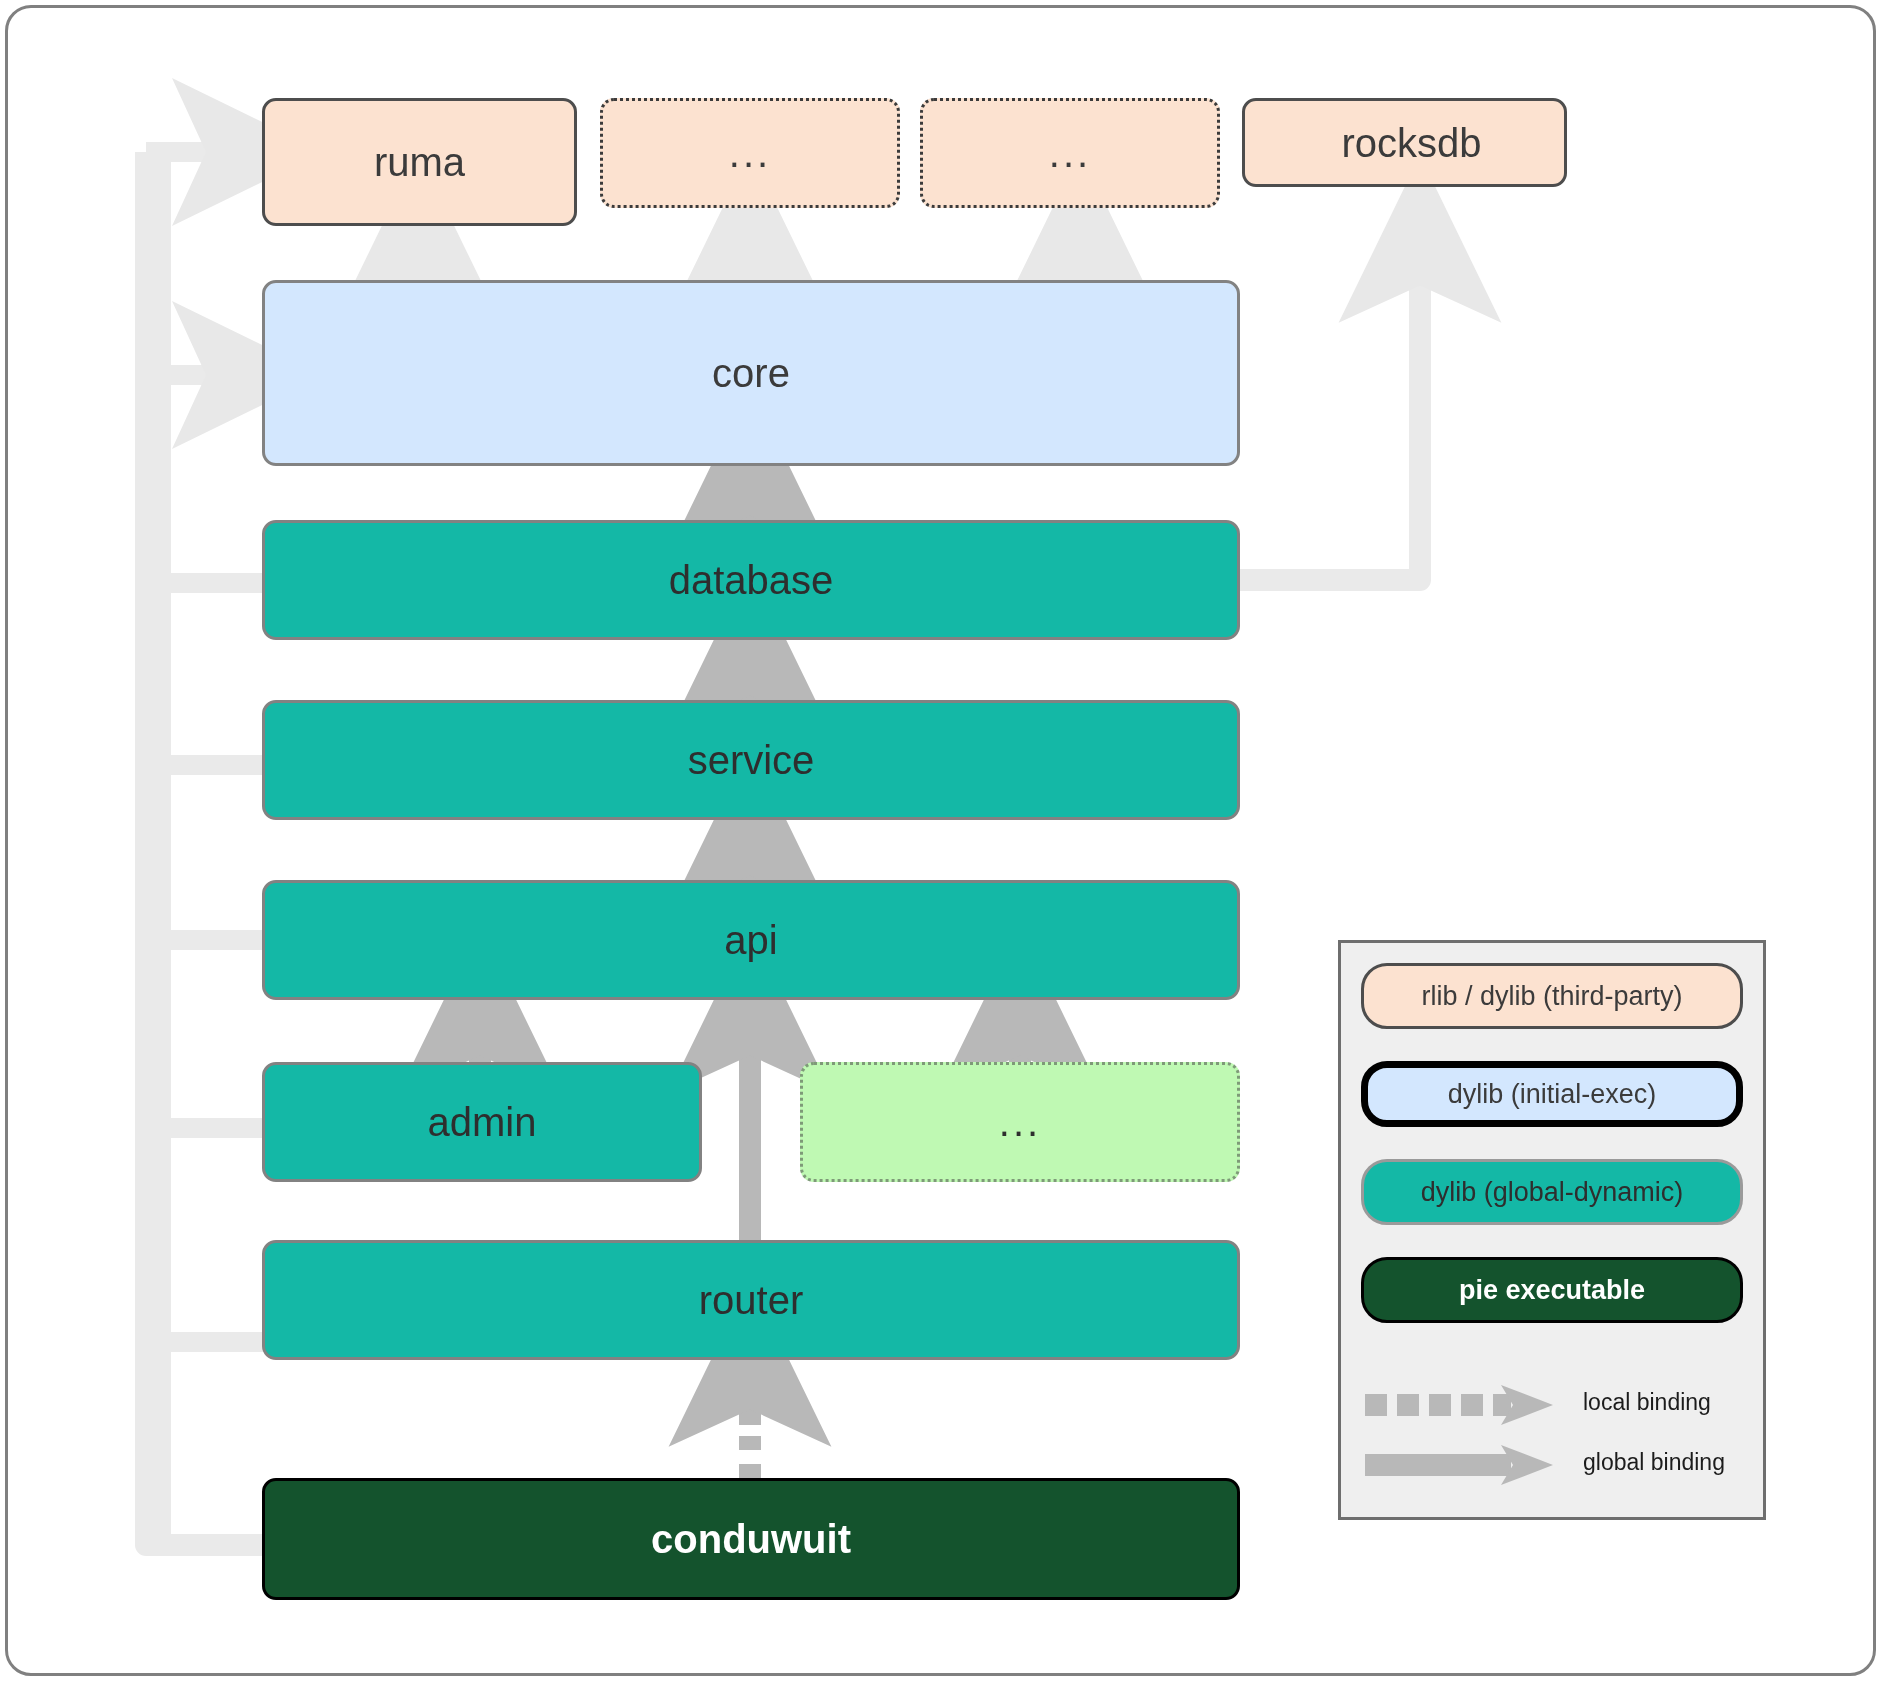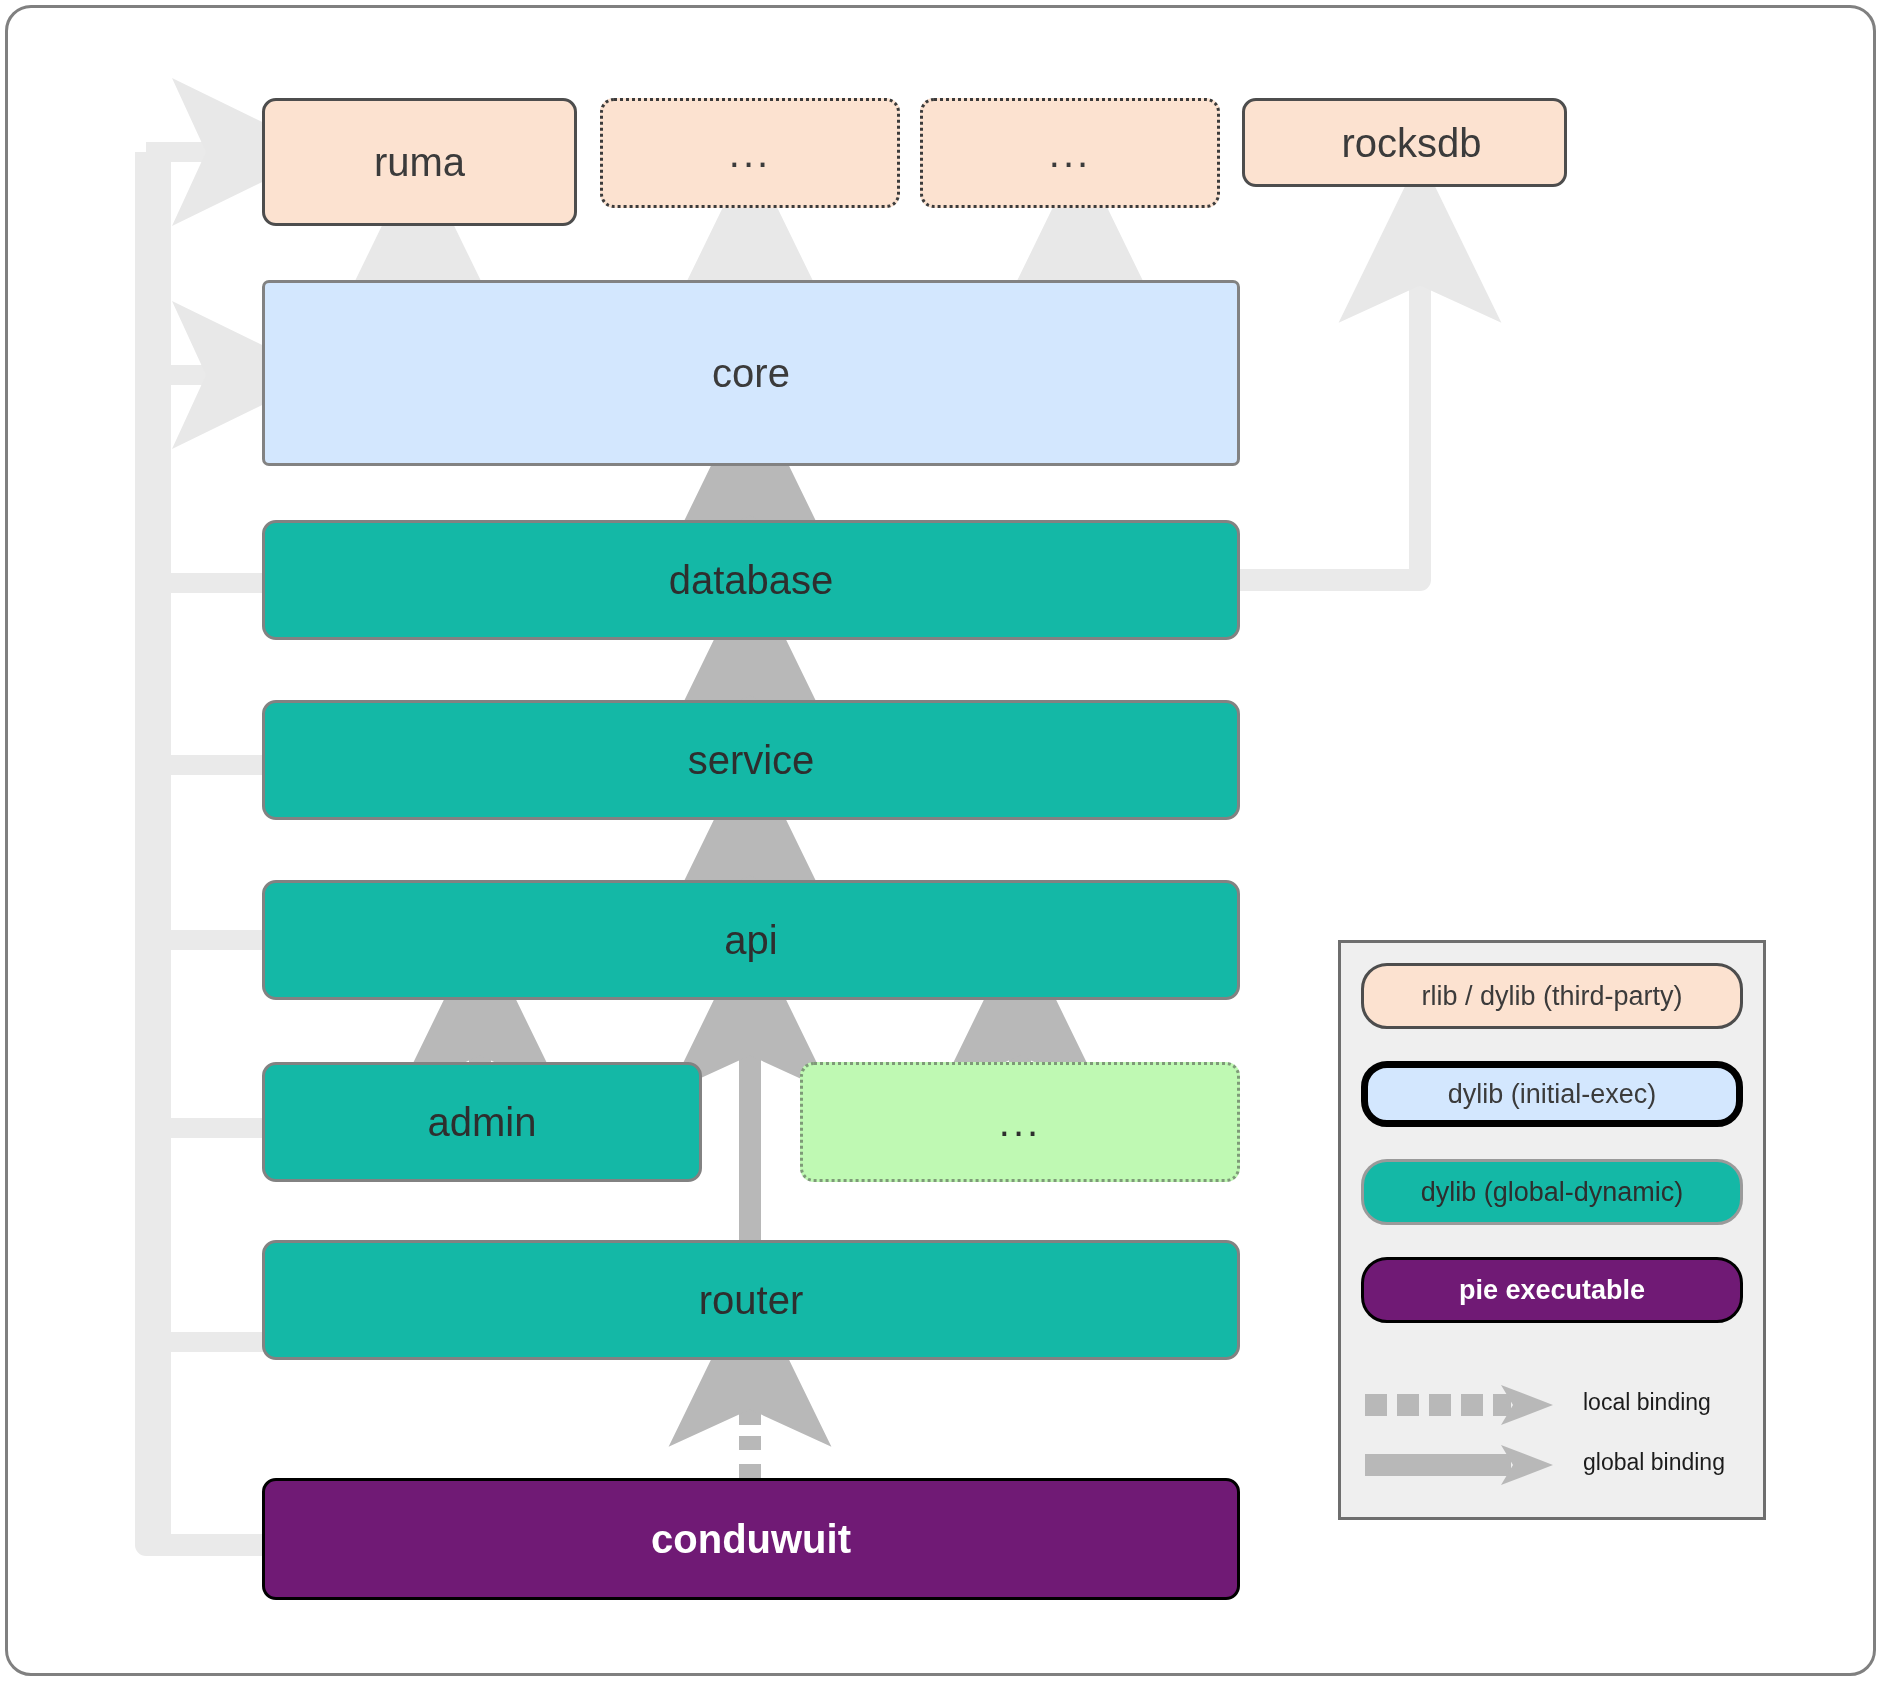--- a/index.html
+++ b/index.html
@@ -10,21 +10,21 @@
          border:3px solid #808080;border-radius:26px;box-sizing:border-box;background:#fff;}
   svg#wires{position:absolute;left:0;top:0;width:1883px;height:1683px;}
   .node{position:absolute;box-sizing:border-box;display:flex;align-items:center;
         justify-content:center;border-radius:14px;text-align:center;}
   .node span{display:block;line-height:1;}
   .n-peach{background:#FCE2D0;border:3px solid #4D4D4D;color:#3B3B3B;}
   .n-peach-dot{background:#FCE2D0;border:3px dotted #3B3B3B;color:#3B3B3B;}
   .n-blue{background:#D3E7FE;border:3px solid #828282;color:#3B3B3B;}
   .n-green{background:#14b8a6;border:3px solid #828282;color:#2E2E2E;}
   .n-green-dot{background:#BFF9B3;border:3px dotted #7E9A78;color:#2E2E2E;}
-  .n-navy{background:#701a75;border:3px solid #000000;color:#ffffff;font-weight:bold;}
+  .n-navy{background:#14532d;border:3px solid #000000;color:#ffffff;font-weight:bold;}
   .f40{font-size:40px;}
   .dots{font-size:40px;letter-spacing:3px;}
   #legend{position:absolute;left:1338px;top:940px;width:428px;height:580px;
           background:#EFEFEF;border:3px solid #6E6E6E;box-sizing:border-box;}
   .lgbox{position:absolute;left:20px;width:382px;height:66px;box-sizing:border-box;
          display:flex;align-items:center;justify-content:center;border-radius:26px;
          font-size:27px;}
   .lgrow{position:absolute;left:20px;width:390px;height:60px;}
   .lglabel{position:absolute;left:222px;top:14px;font-size:23px;color:#1C1C1C;}
 </style>
@@ -97,21 +97,21 @@
   </div>
 
   <div class="node n-peach-dot dots" style="left:920px;top:98px;width:300px;height:110px;">
     <span>...</span>
   </div>
 
   <div class="node n-peach f40" style="left:1242px;top:98px;width:325px;height:89px;padding-left:14px;">
     <span>rocksdb</span>
   </div>
 
-  <div class="node n-blue f40" style="left:262px;top:280px;width:978px;height:186px;border-radius:7px;">
+  <div class="node n-blue f40" style="left:262px;top:280px;width:978px;height:186px;">
     <span>core</span>
   </div>
 
   <div class="node n-green f40" style="left:262px;top:520px;width:978px;height:120px;">
     <span>database</span>
   </div>
 
   <div class="node n-green f40" style="left:262px;top:700px;width:978px;height:120px;">
     <span>service</span>
   </div>

